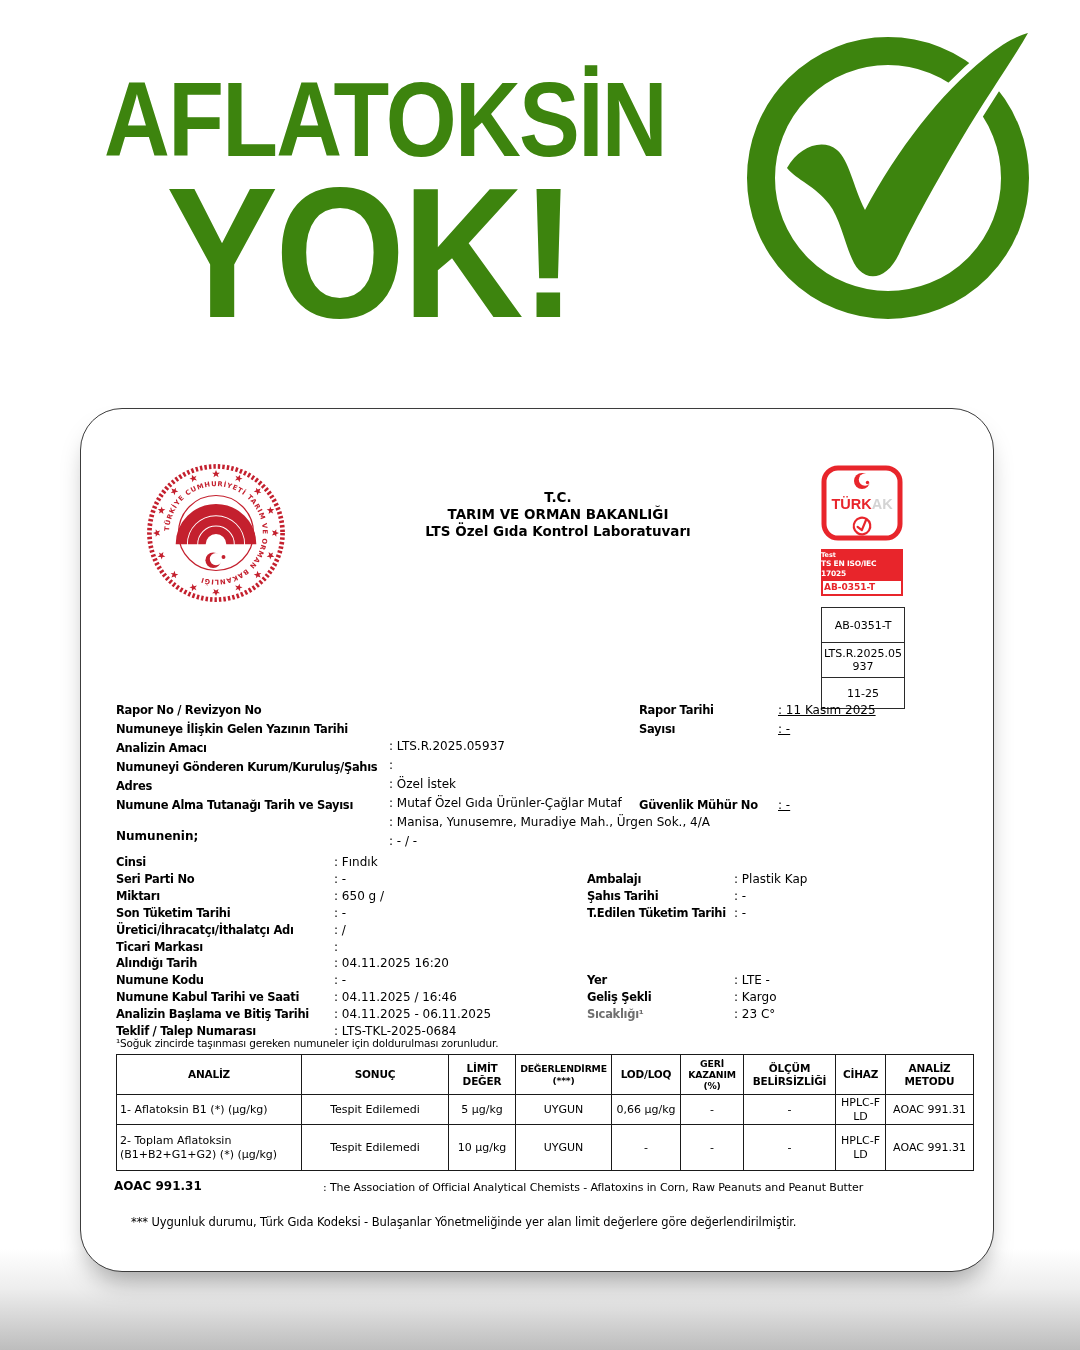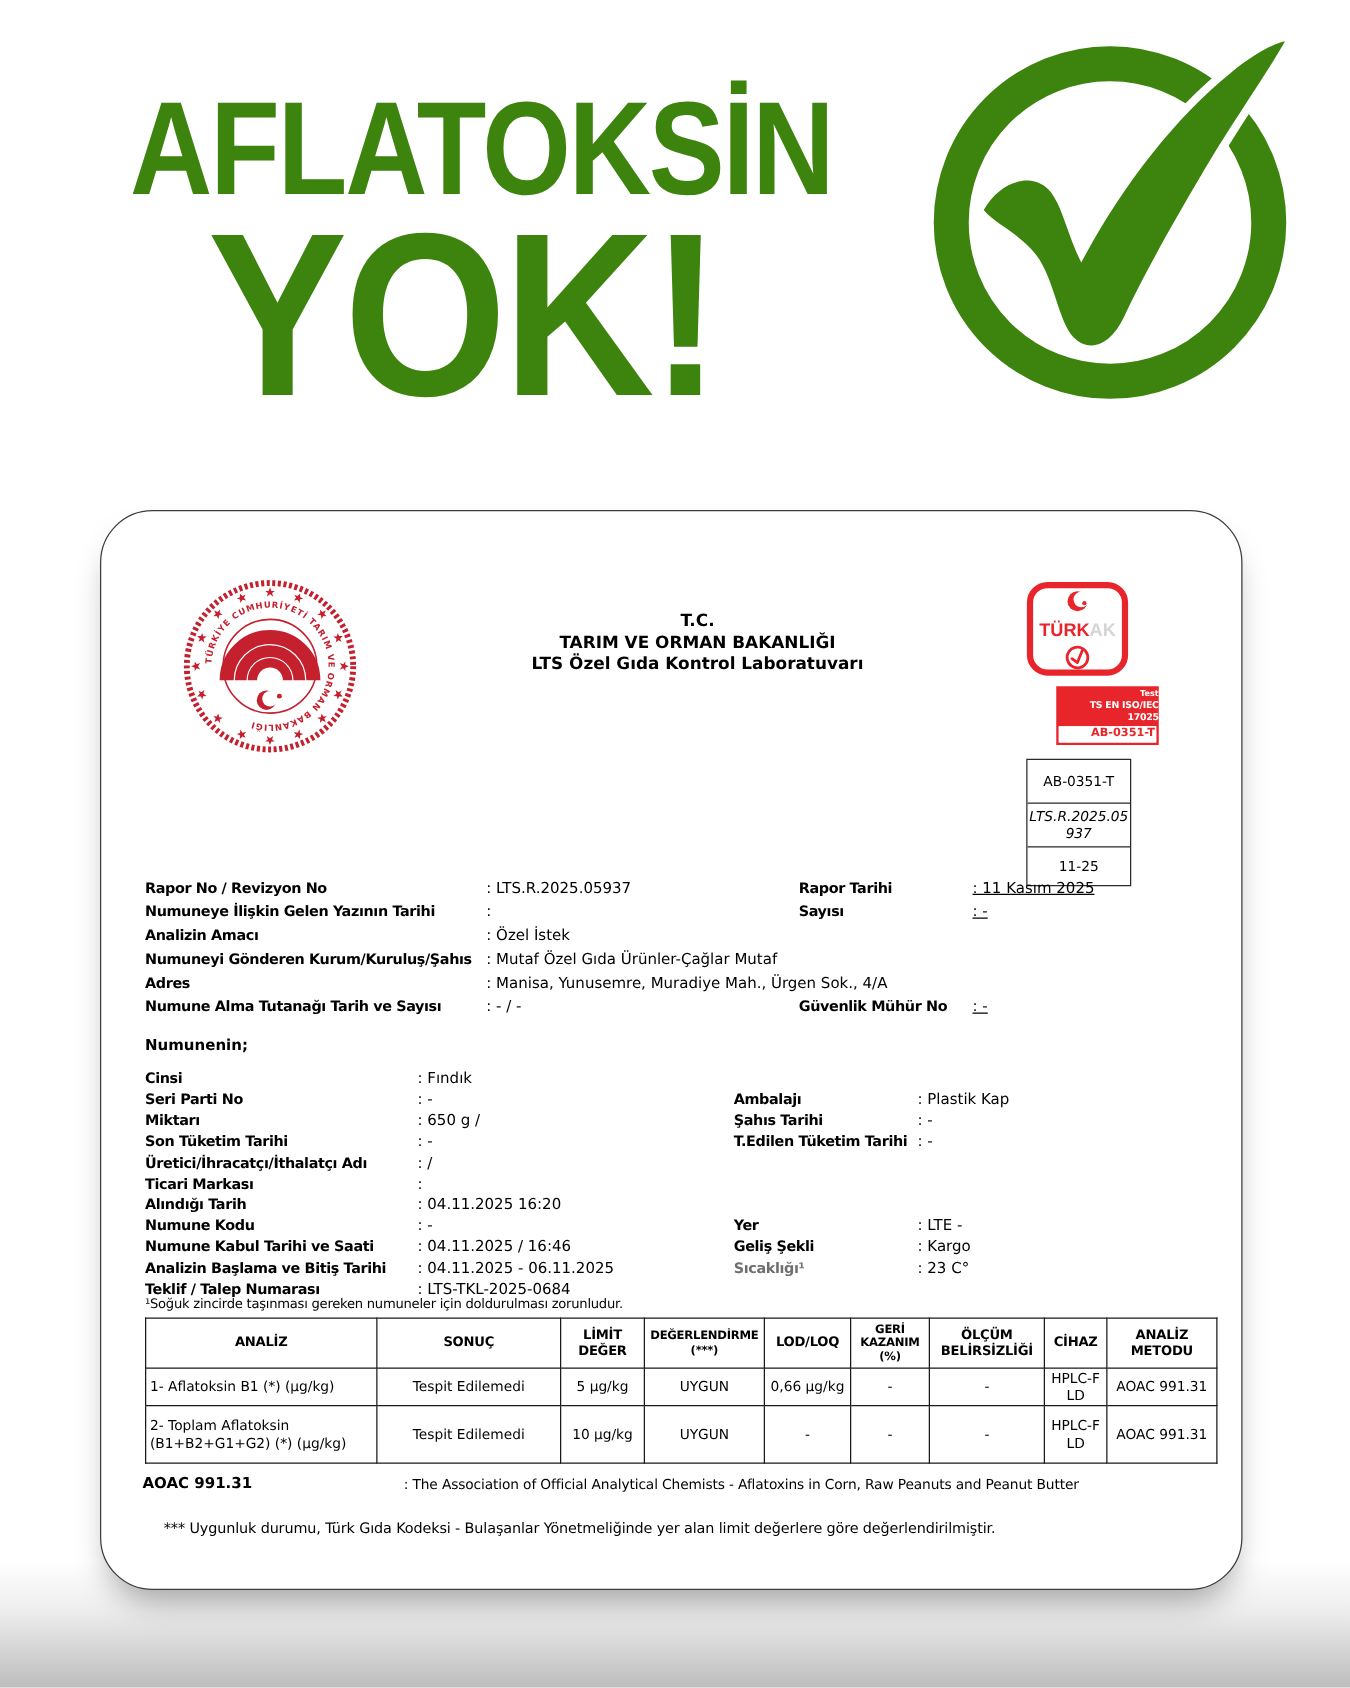--- a/index.html
+++ b/index.html
@@ -36,36 +36,36 @@
     position:absolute;left:277px;top:80px;width:400px;text-align:center;
     font-weight:bold;font-size:13.5px;line-height:17px;
   }
   .doc-title{
     position:absolute;left:277px;top:148px;width:400px;text-align:center;
     font-weight:bold;font-size:14px;
   }
 
   
   .turkak{position:absolute;left:740px;top:56px;width:86px;}
-  .tk-band{width:82px;margin-top:2px;background:#e8252b;color:#fff;text-align:right;padding:2px 0 2px 0;margin-left:24px;}
+  .tk-band{width:82px;margin-top:2px;background:#e8252b;color:#fff;text-align:left;padding:2px 0 2px 0;}
   .tk-band-l1{font-size:6.5px;font-weight:bold;line-height:8px;}
   .tk-band-l2{font-size:7.5px;font-weight:bold;line-height:10px;letter-spacing:-.2px;}
   .tk-ab{margin:2px 2px 0 2px;background:#fff;border:1.4px solid #fff;color:#e8252b;font-size:9px;font-weight:bold;line-height:11px;}
   .tk-box{width:82px;margin-top:11px;border:1.6px solid #2a2a2a;background:#fff;}
   .tk-box-row{
     display:flex;align-items:center;justify-content:center;text-align:center;
     font-size:11px;line-height:13px;word-break:break-all;padding:0 1px;
   }
   .tk-box-row.r1{height:34px;}
-  .tk-box-row.r2{height:34px;border-top:1.4px solid #2a2a2a;font-style:italic;}
+  .tk-box-row.r2{height:34px;border-top:1.4px solid #2a2a2a;}
   .tk-box-row.r3{height:30px;border-top:1.4px solid #2a2a2a;}
 
   
   .lab{position:absolute;left:35px;font-weight:bold;font-size:11.5px;letter-spacing:-.3px;white-space:nowrap;}
-  .val{position:absolute;left:308px;font-size:12px;white-space:nowrap;}
+  .val{position:absolute;left:308px;font-size:12px;white-space:nowrap;margin-top:36px;}
   .lab2{position:absolute;left:558px;font-weight:bold;font-size:11.5px;letter-spacing:-.3px;white-space:nowrap;}
   .val2{position:absolute;left:697px;font-size:12px;white-space:nowrap;text-decoration:underline;}
   .lab-b{position:absolute;left:35px;font-weight:bold;font-size:11.5px;letter-spacing:-.3px;white-space:nowrap;}
   .val-b{position:absolute;left:253px;font-size:12px;white-space:nowrap;}
   .lab2-b{position:absolute;left:506px;font-weight:bold;font-size:11.5px;letter-spacing:-.3px;white-space:nowrap;}
   .val2-b{position:absolute;left:653px;font-size:12px;white-space:nowrap;}
   .muted{color:#6f6f6f;}
   .section-title{position:absolute;left:35px;top:420px;font-weight:bold;font-size:12px;}
   .footnote{position:absolute;left:35px;top:628px;font-size:10.5px;letter-spacing:-.2px;}
 

